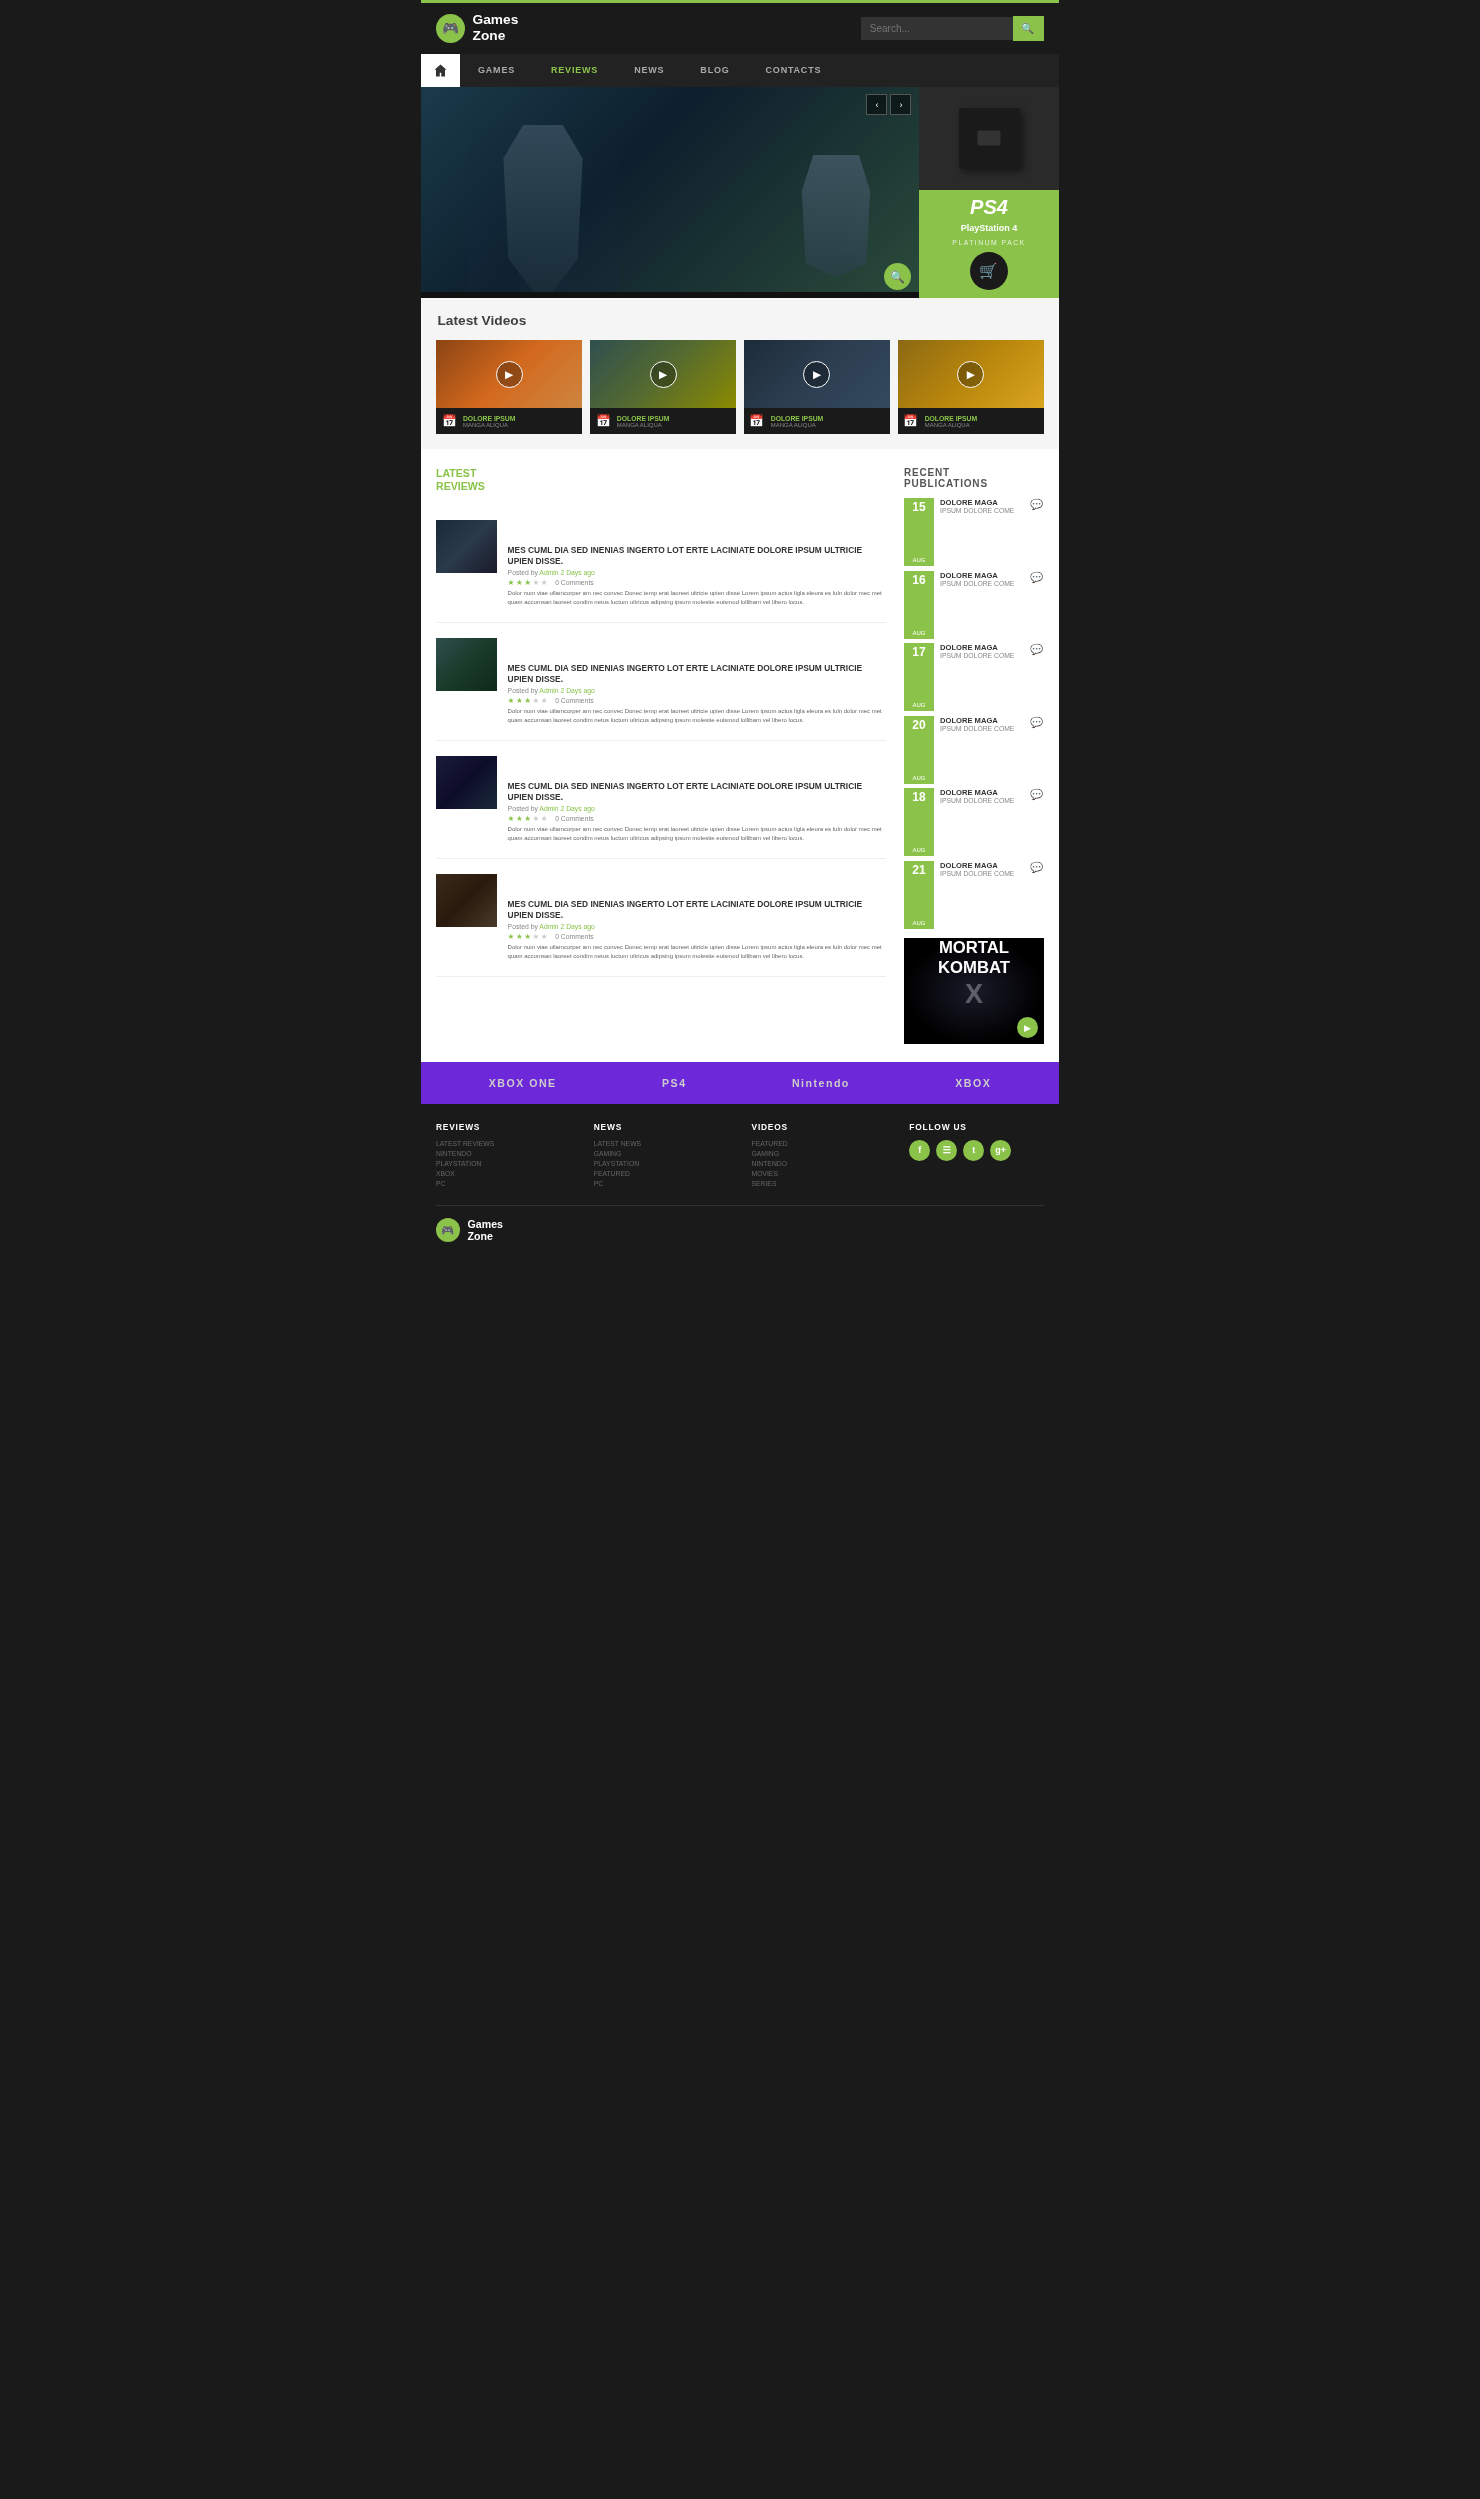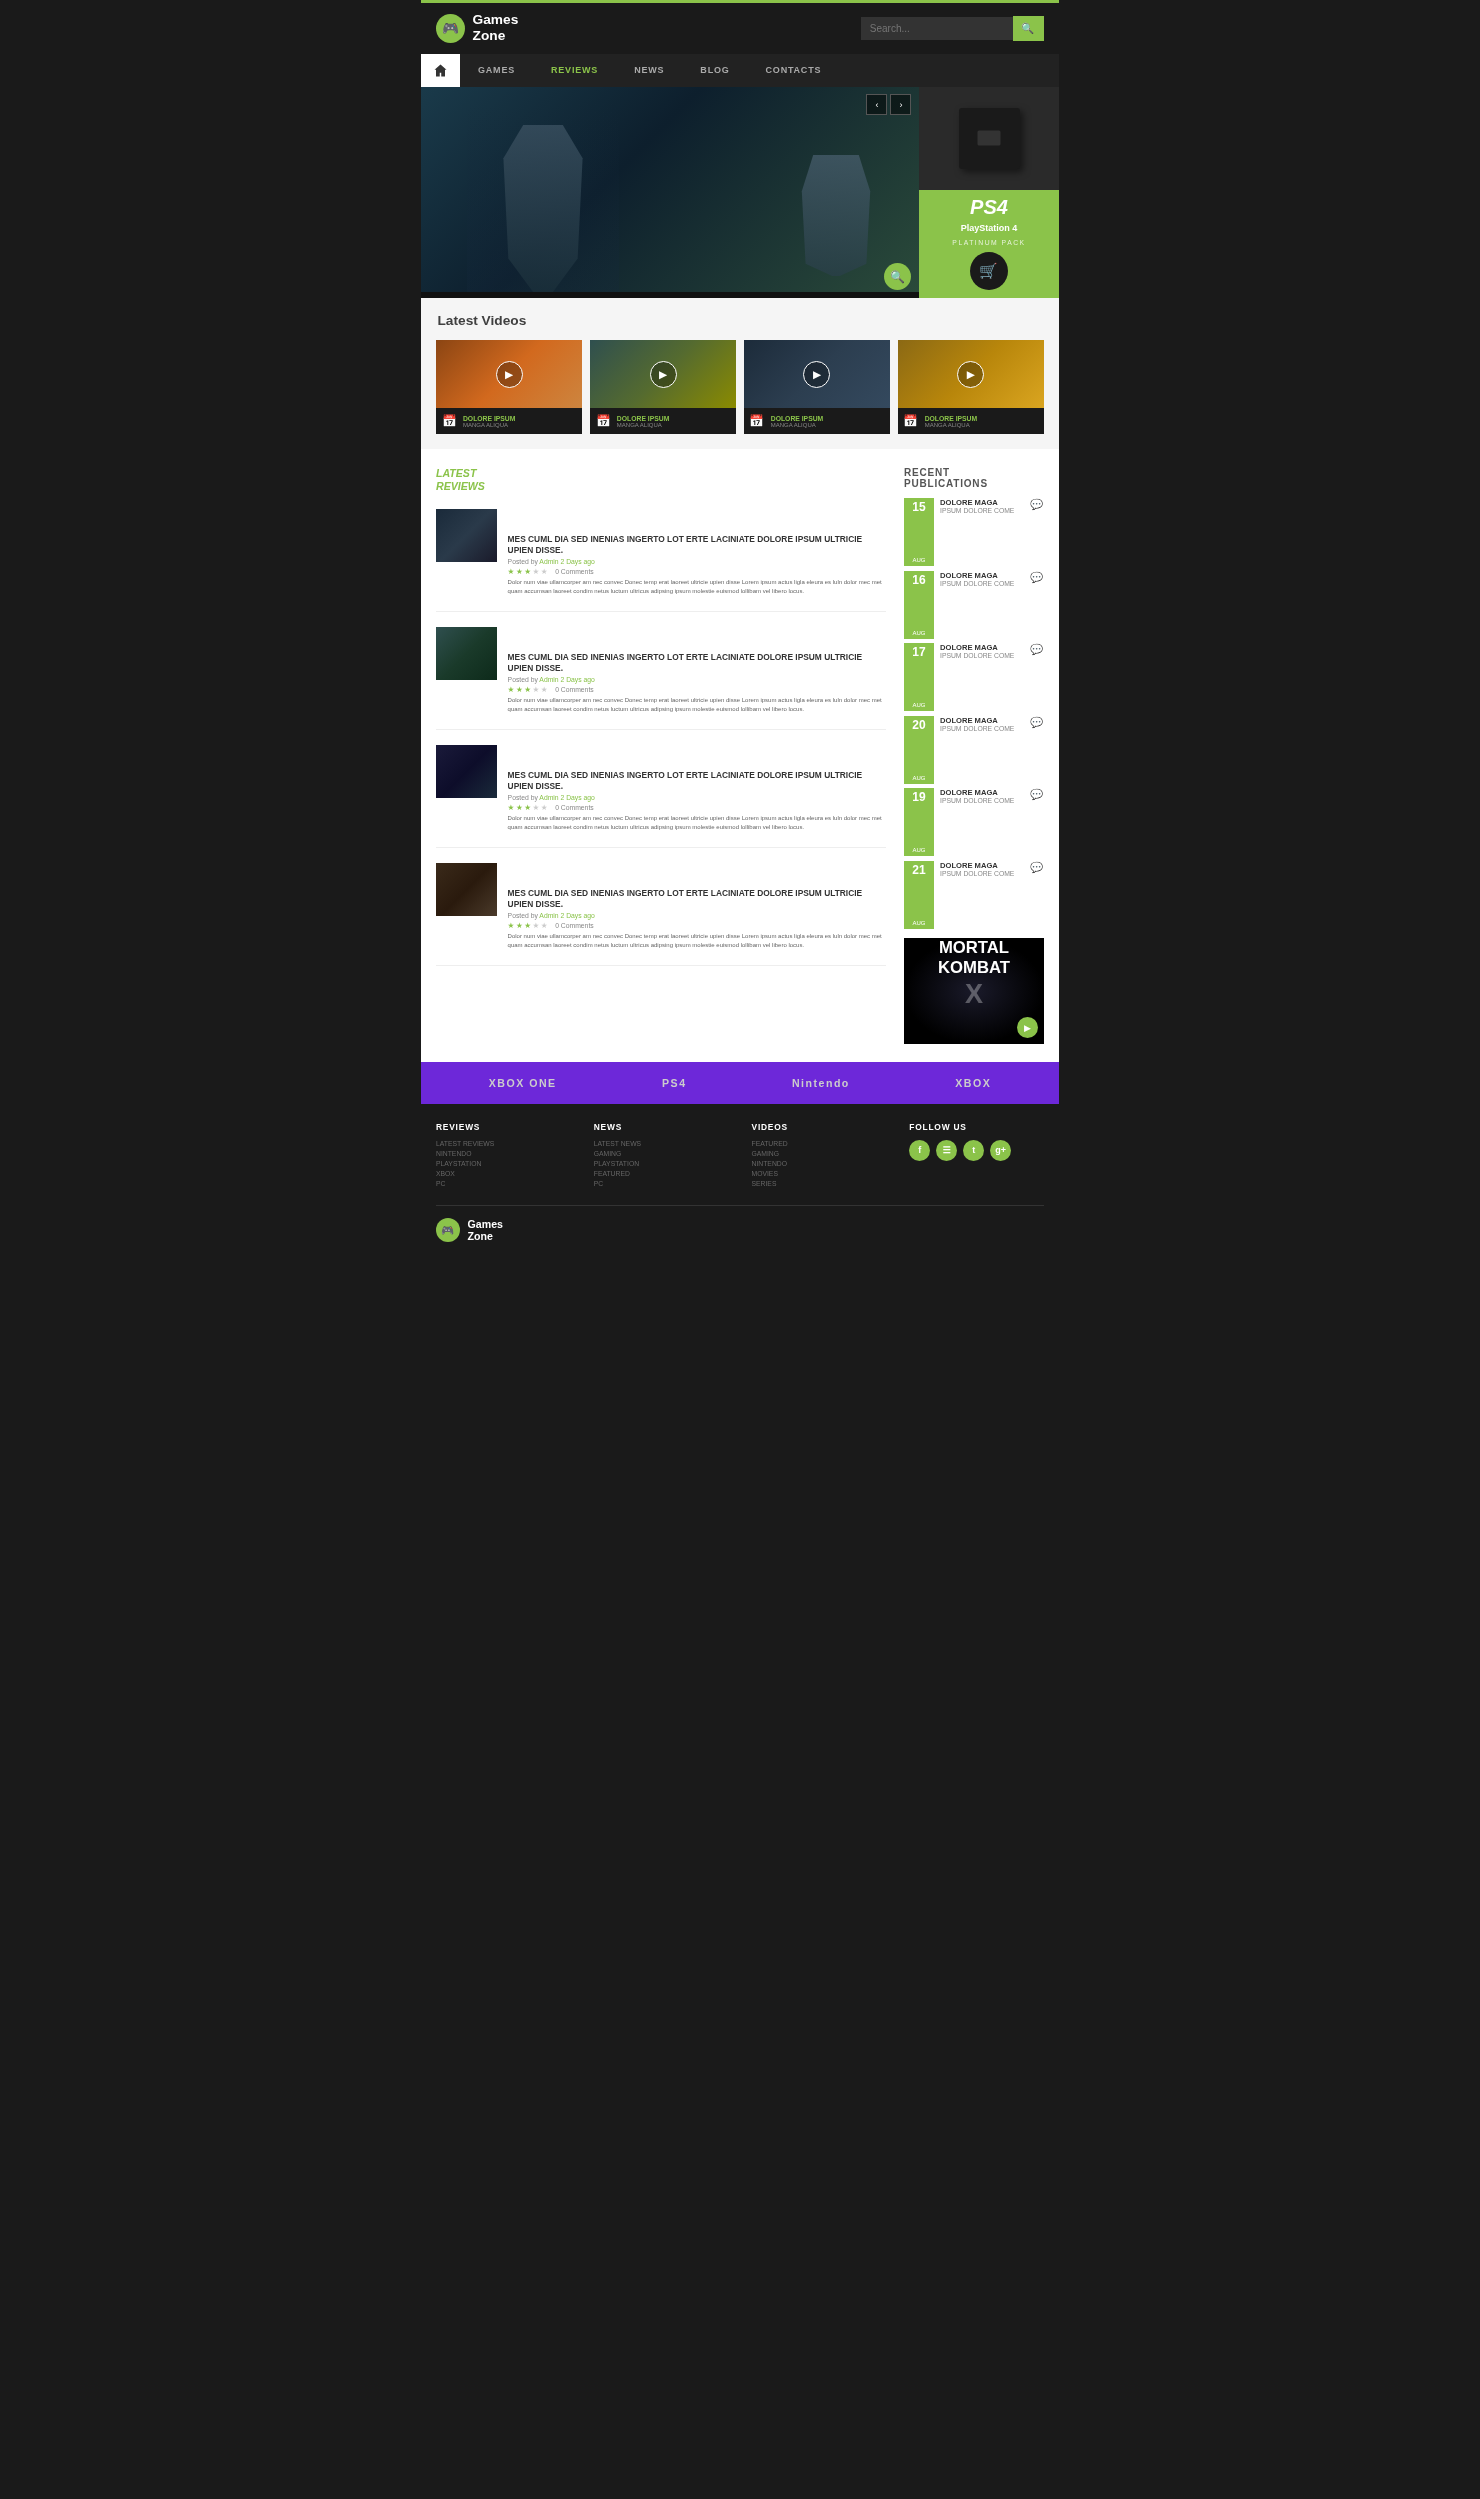--- a/index.html
+++ b/index.html
@@ -66,21 +66,21 @@
     .video-label { display: flex; flex-direction: column; }
     .video-label-title { color: #8bc34a; font-size: 6.8px; font-weight: bold; }
     .video-label-sub { color: #888; font-size: 6px; }
 
     
     .content-area { background: #fff; padding: 18px 15px; display: flex; gap: 18px; }
     .main-content { flex: 1; }
     .sidebar { width: 140px; flex-shrink: 0; }
 
     
-    .section-title-green { color: #8bc34a; font-size: 10.6px; font-weight: bold; text-transform: uppercase; line-height: 1.2; margin-bottom: 17px; font-style: italic; }
+    .section-title-green { color: #8bc34a; font-size: 10.6px; font-weight: bold; text-transform: uppercase; line-height: 1.2; margin-bottom: 28px; }
     .review-item { display: flex; gap: 10.6px; margin-bottom: 15px; padding-bottom: 15px; border-bottom: 0.8px solid #eee; }
     .review-thumb { width: 61px; height: 53px; flex-shrink: 0; overflow: hidden; }
     .review-thumb-1 { background: linear-gradient(135deg, #1a2a3a, #2a3a4a, #1a1a2a); }
     .review-thumb-2 { background: linear-gradient(135deg, #2F4F4F, #1a3a2a, #0d2a1a); }
     .review-thumb-3 { background: linear-gradient(135deg, #1a1a3a, #0d0d2a, #1a2a3a); }
     .review-thumb-4 { background: linear-gradient(135deg, #3a2a1a, #2a1a0d, #4a3a2a); }
     .review-content { flex: 1; }
     .review-title { color: #333; font-size: 8.4px; font-weight: bold; line-height: 1.3; margin-bottom: 1.5px; margin-top: 25px; }
     .review-author { color: #888; font-size: 6.8px; margin-bottom: 2.3px; }
     .review-author span { color: #8bc34a; }
@@ -363,21 +363,21 @@
       </div>
       <div class="pub-info">
         <div class="pub-title">DOLORE MAGA</div>
         <div class="pub-subtitle">IPSUM DOLORE COME</div>
       </div>
       <div class="pub-comment">💬</div>
     </div>
 
     <div class="pub-item">
       <div class="pub-date">
-        <span class="pub-date-num">19</span>
+        <span class="pub-date-num">18</span>
         <span class="pub-date-month">AUG</span>
       </div>
       <div class="pub-info">
         <div class="pub-title">DOLORE MAGA</div>
         <div class="pub-subtitle">IPSUM DOLORE COME</div>
       </div>
       <div class="pub-comment">💬</div>
     </div>
 
     <div class="pub-item">

